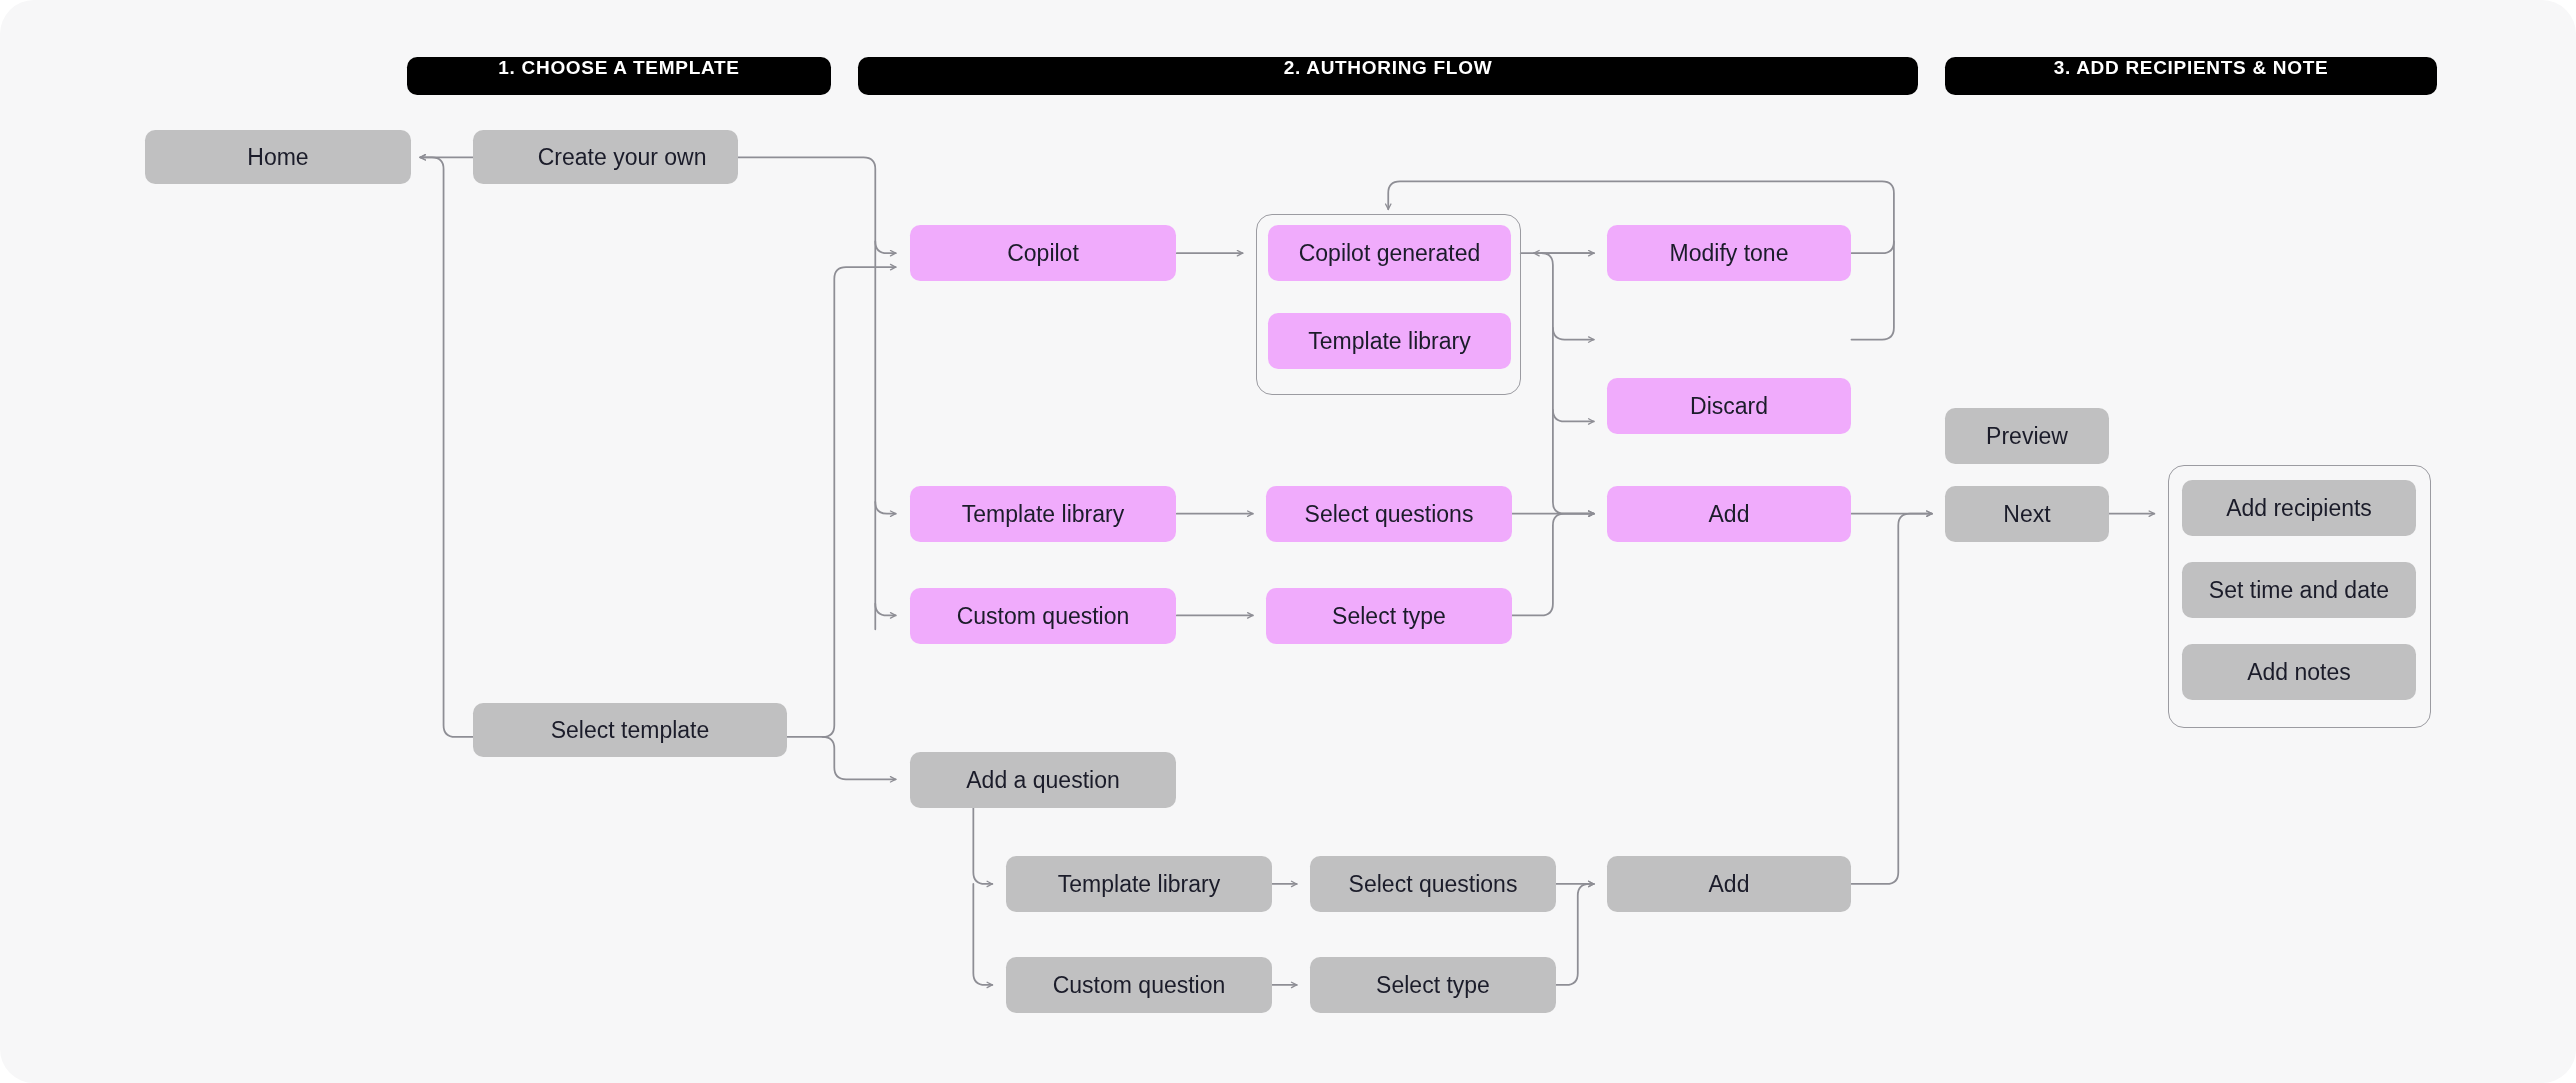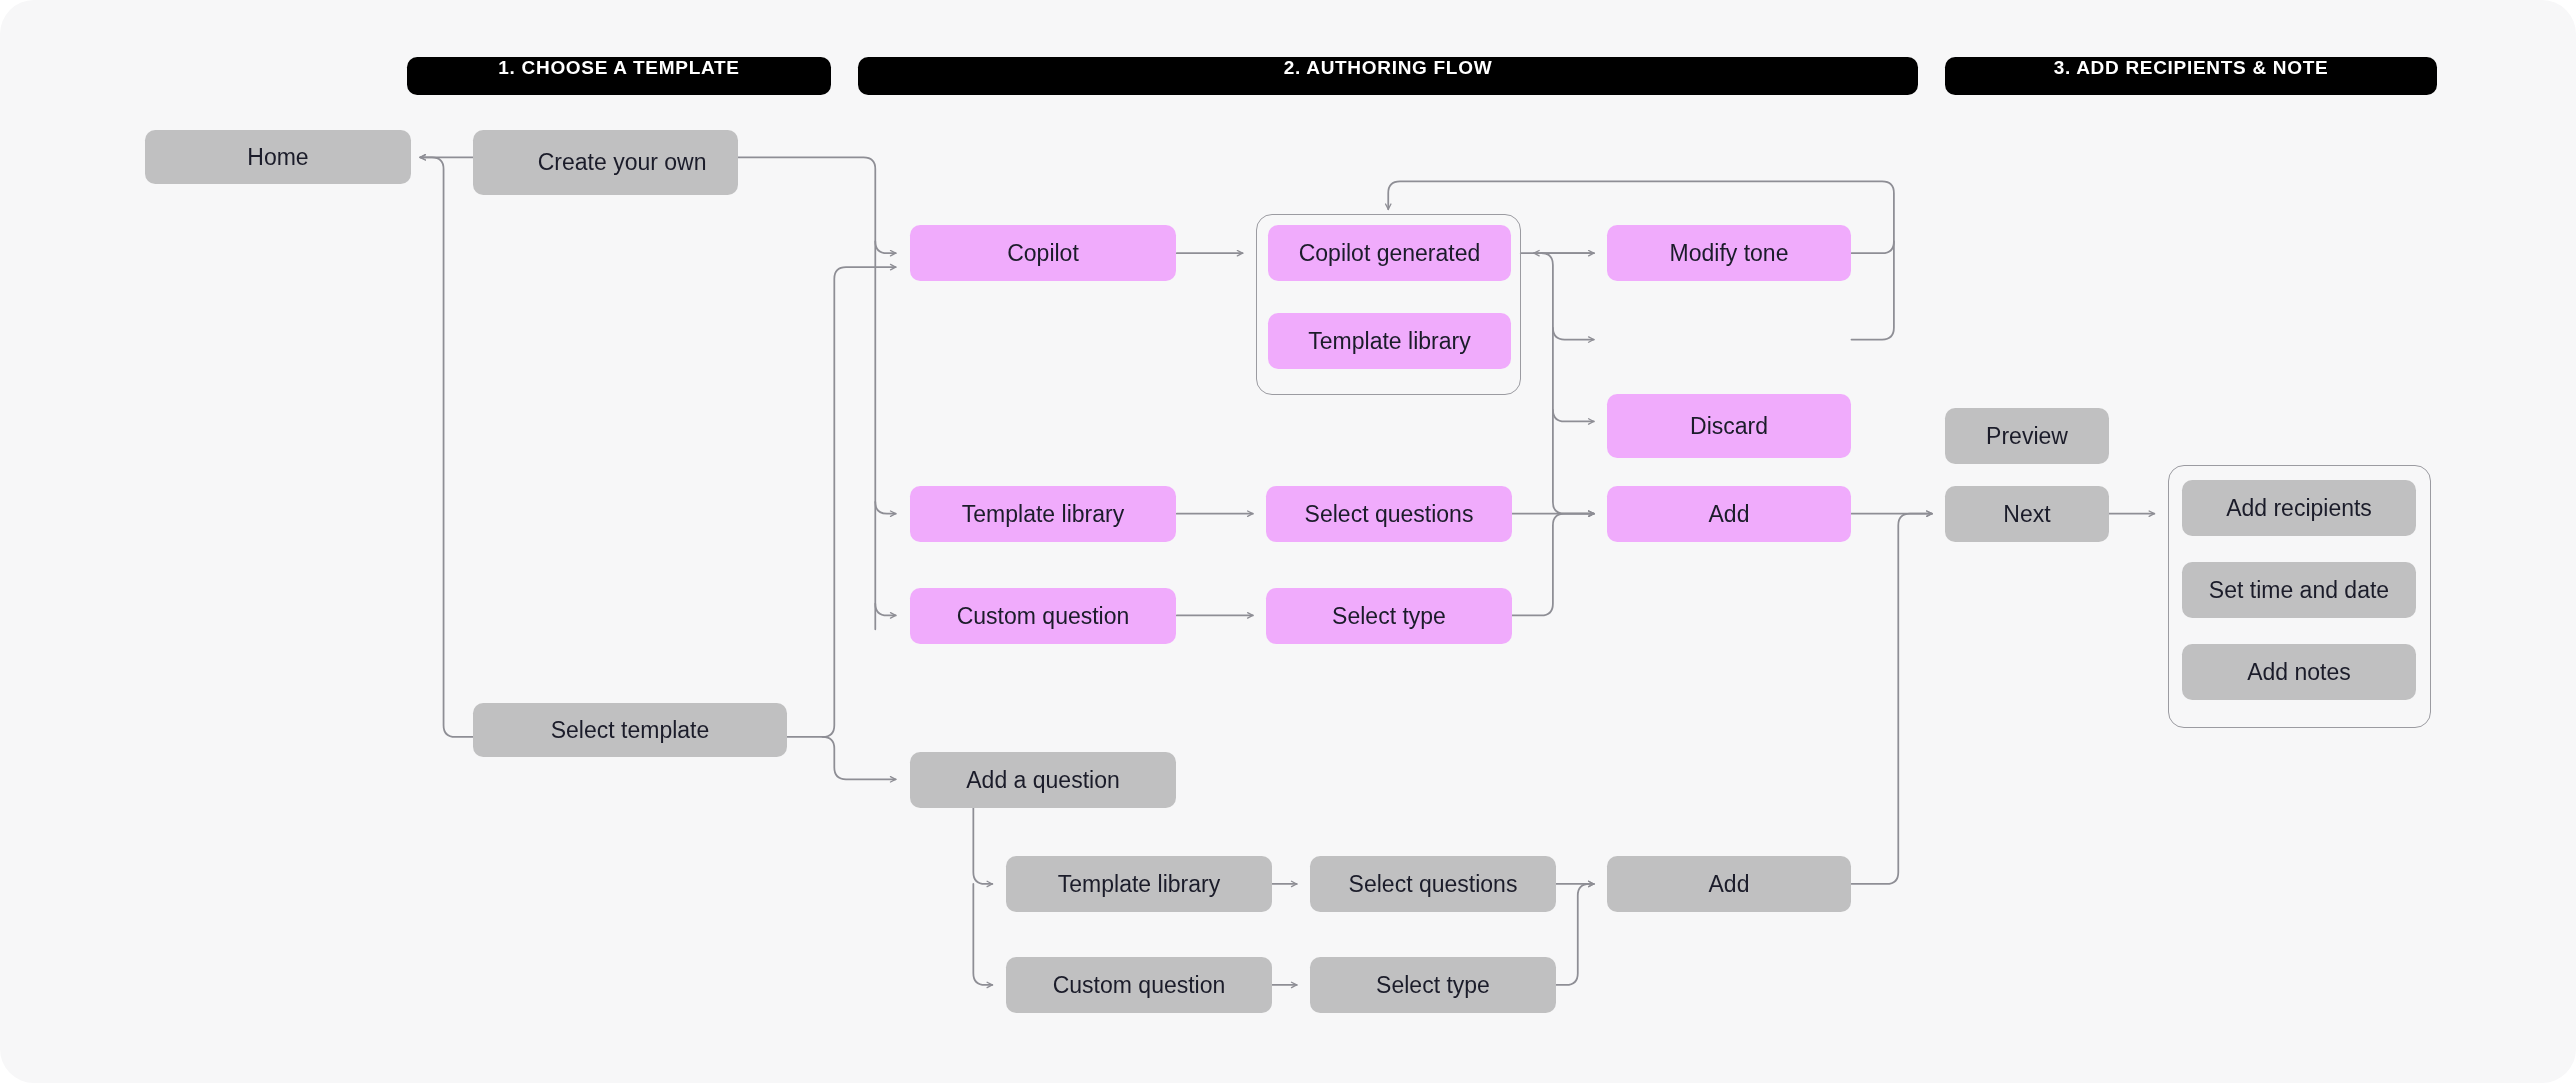--- a/index.html
+++ b/index.html
@@ -131,41 +131,41 @@
   <div class="phase" style="left:1945px;top:57px;width:492px;">
     <span>3. ADD RECIPIENTS &amp; NOTE</span>
   </div>
 
   <div class="group-box" style="left:1256px;top:214px;width:265px;height:181px;"></div>
   <div class="group-box" style="left:2168px;top:465px;width:263px;height:263px;"></div>
 
   <div class="node gray" style="left:145px;top:130px;width:266px;height:54px;">
     <span>Home</span>
   </div>
-  <div class="node gray" style="left:473px;top:130px;width:265px;height:65px;padding-left:42px;">
+  <div class="node gray" style="left:473px;top:130px;width:265px;height:54px;padding-left:42px;">
     <span>Create your own</span>
   </div>
   <div class="node gray" style="left:473px;top:703px;width:314px;height:54px;">
     <span>Select template</span>
   </div>
 
   <div class="node purple" style="left:910px;top:225px;width:266px;height:56px;">
     <span>Copilot</span>
   </div>
   <div class="node purple" style="left:1268px;top:225px;width:243px;height:56px;">
     <span>Copilot generated</span>
   </div>
   <div class="node purple" style="left:1268px;top:313px;width:243px;height:56px;">
     <span>Template library</span>
   </div>
 
   <div class="node purple" style="left:1607px;top:225px;width:244px;height:56px;">
     <span>Modify tone</span>
   </div>
-  <div class="node purple" style="left:1607px;top:394px;width:244px;height:64px;">
+  <div class="node purple" style="left:1607px;top:378px;width:244px;height:56px;">
     <span>Discard</span>
   </div>
   <div class="node purple" style="left:1607px;top:486px;width:244px;height:56px;">
     <span>Add</span>
   </div>
 
   <div class="node purple" style="left:910px;top:486px;width:266px;height:56px;">
     <span>Template library</span>
   </div>
   <div class="node purple" style="left:1266px;top:486px;width:246px;height:56px;">

